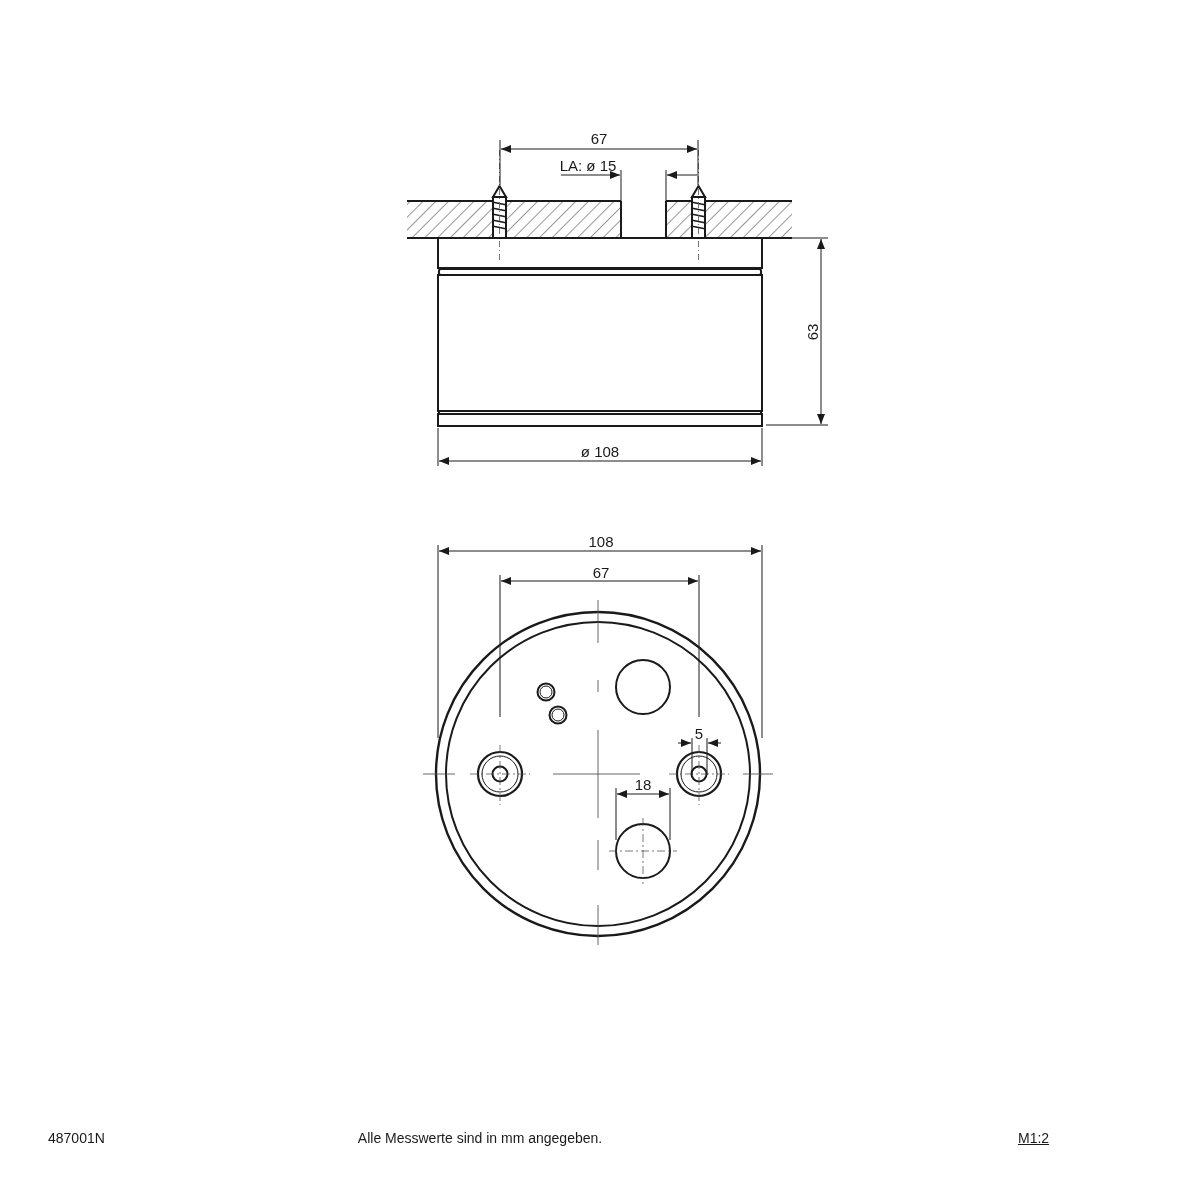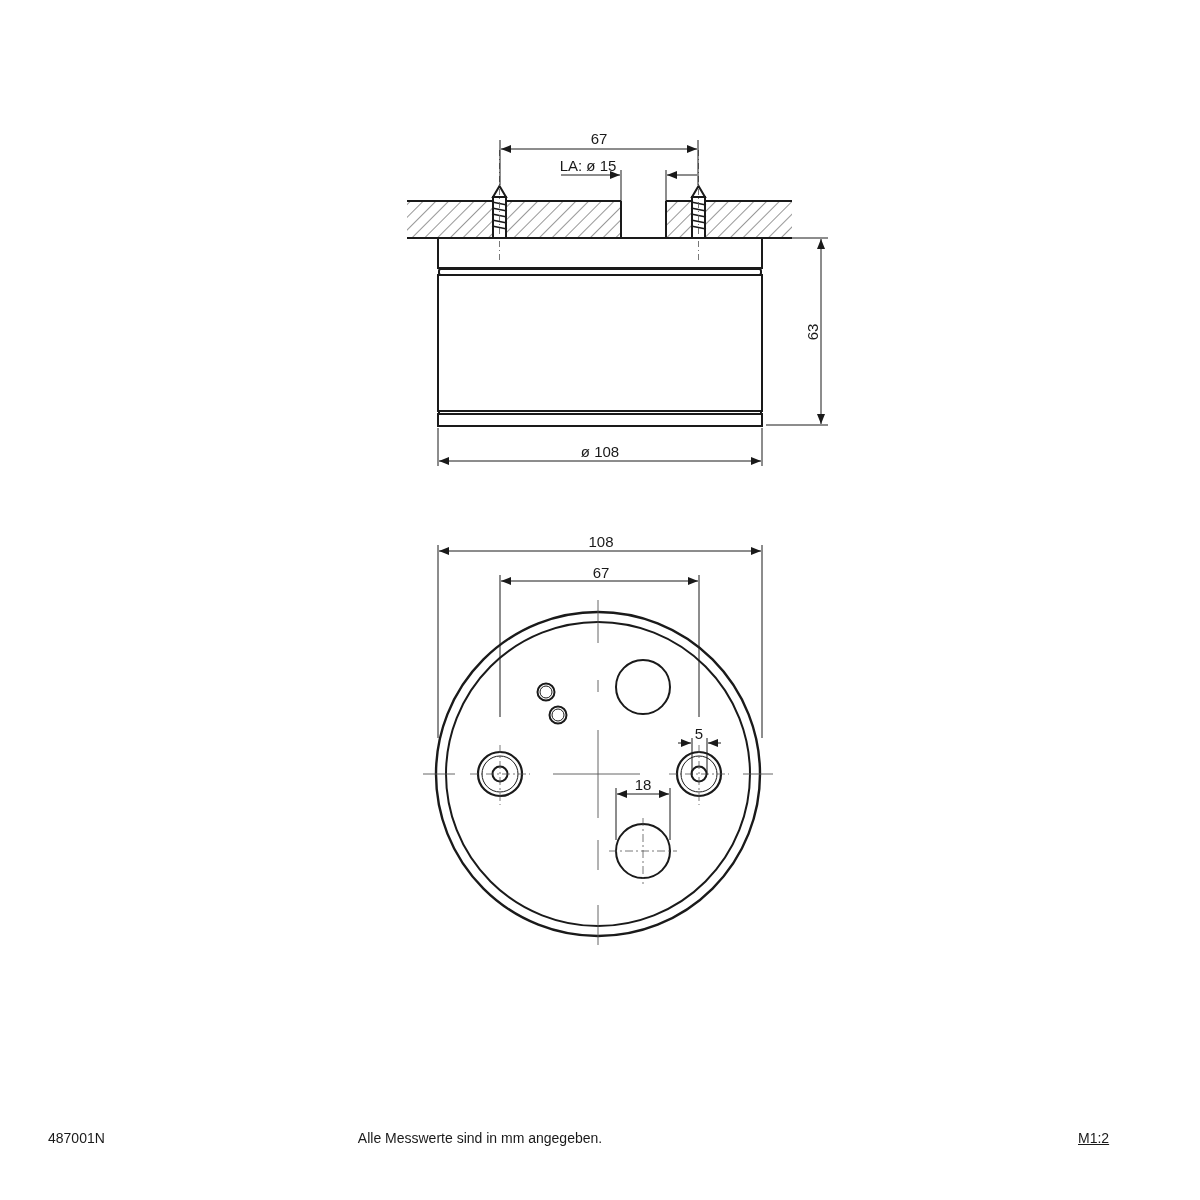--- a/index.html
+++ b/index.html
@@ -2,21 +2,21 @@
 <html><head>
   <meta charset="utf-8">
   <style>
     html, body { margin: 0; padding: 0; background: #ffffff; }
     body { width: 1200px; height: 1200px; position: relative; overflow: hidden; font-family: "Liberation Sans", sans-serif; }
     svg { position: absolute; left: 0; top: 0; }
     .dimtext { font-family: "Liberation Sans", sans-serif; font-size: 15px; fill: #1a1a1a; }
     .footer { position: absolute; top: 1130px; font-size: 14px; color: #1a1a1a; font-family: "Liberation Sans", sans-serif; }
     #footer-left { left: 48px; }
     #footer-center { left: 0; width: 960px; text-align: center; }
-    #footer-right { left: 1078px; text-decoration: underline; }
+    #footer-right { left: 1018px; text-decoration: underline; }
   </style>
 </head>
 <body>
 
 <svg width="1200" height="1200" viewBox="0 0 1200 1200">
   <defs>
     <pattern id="hatch" patternUnits="userSpaceOnUse" width="9" height="9" patternTransform="rotate(45)">
       <line x1="0" y1="0" x2="0" y2="9" stroke="#1a1a1a" stroke-width="0.9"></line>
     </pattern>
     <marker id="arr" viewBox="0 0 10 10" refX="10" refY="5" markerWidth="10" markerHeight="10" orient="auto-start-reverse" markerUnits="userSpaceOnUse">

